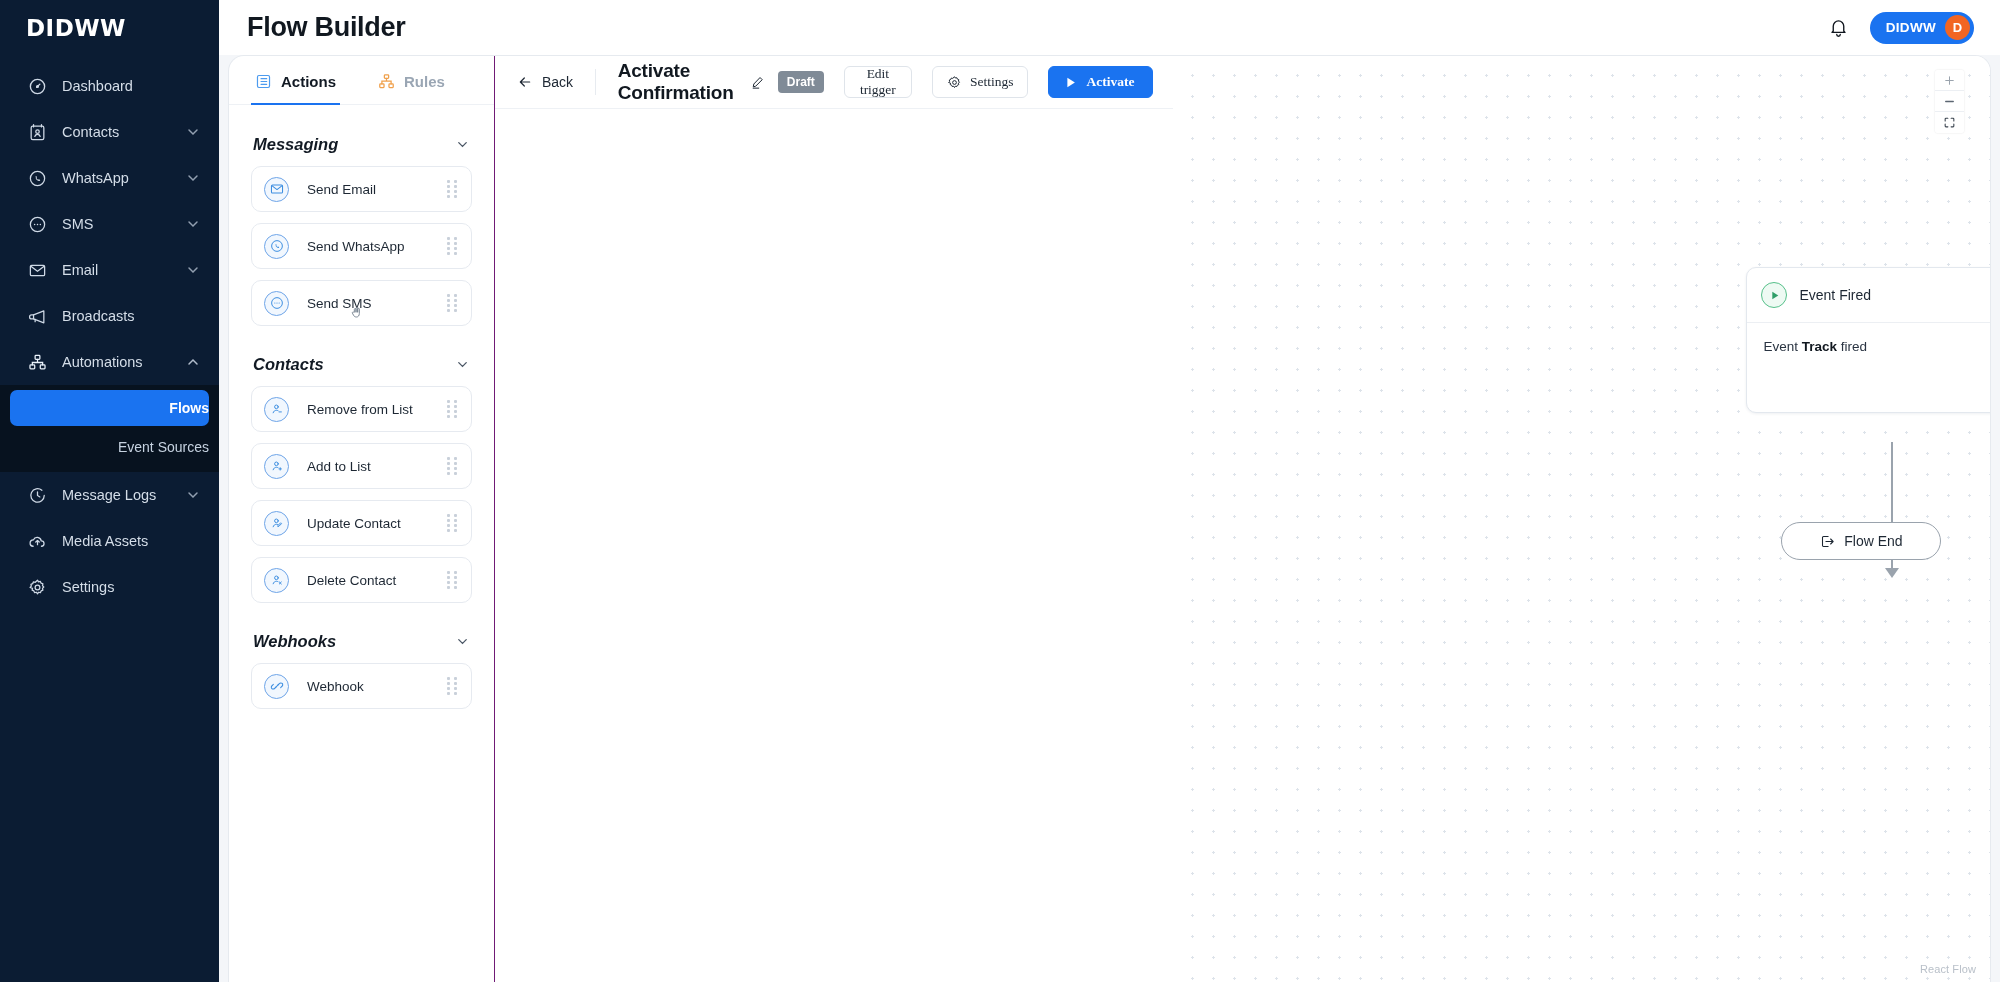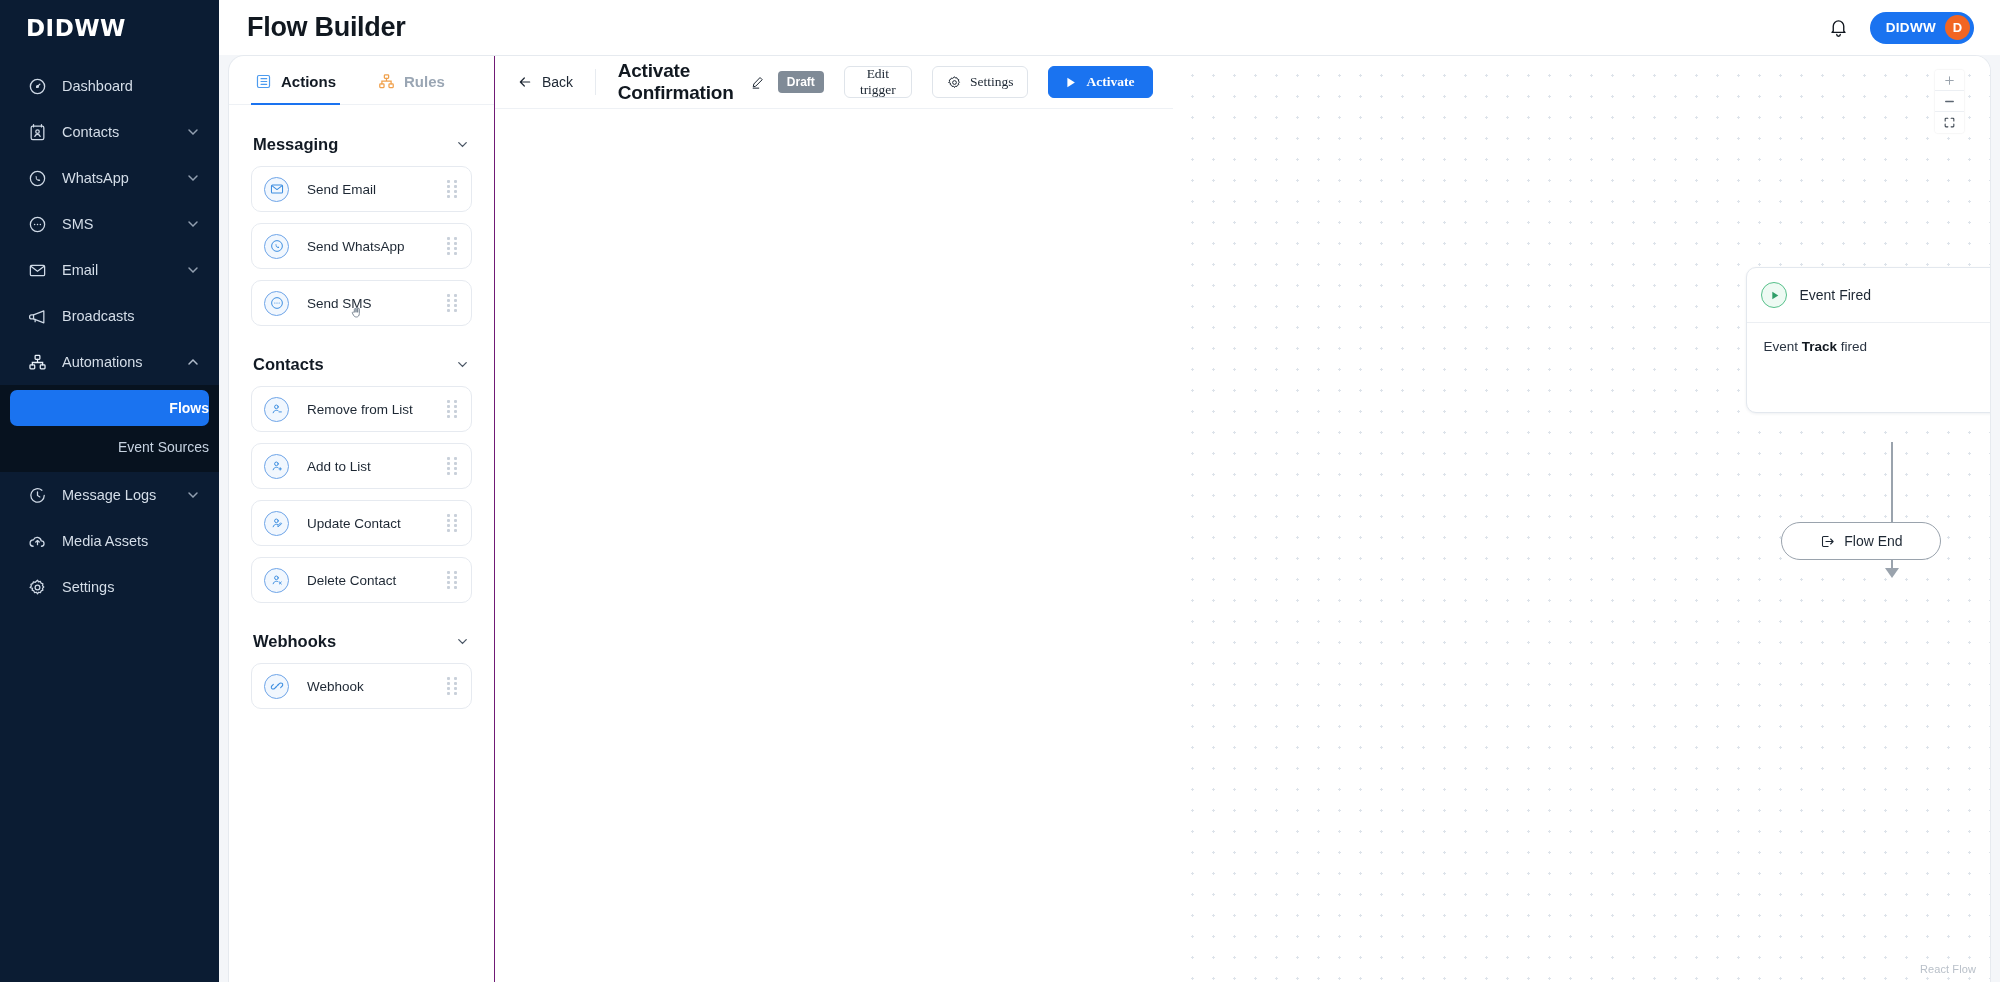--- a/index.html
+++ b/index.html
@@ -107,21 +107,21 @@
   .panel-tab.active { color: #121a24; border-bottom-color: #1a73f0; }
   .tab-ico { width: 17px; height: 17px; display: block; }
 
   .panel-body { flex: 1 1 auto; overflow-y: auto; padding: 12px 22px 30px; }
   .panel-body::-webkit-scrollbar { width: 0px; }
 
   .sec-head {
     display: flex; align-items: center; justify-content: space-between;
     padding: 18px 2px 12px; cursor: pointer;
   }
-  .sec-title { font-size: 16.5px; font-weight: 700; color: #121a24; }
+  .sec-title { font-size: 16.5px; font-weight: 700; color: #121a24; font-style: italic; }
   .sec-chev { width: 15px; height: 15px; color: #5b6878; }
   .sec-chev svg { width: 15px; height: 15px; display: block; }
 
   .act-card {
     display: flex; align-items: center; gap: 18px;
     height: 46px; border: 1px solid #e6eaf0; border-radius: 10px;
     padding: 0 12px 0 12px; margin-bottom: 11px;
     background: #fff; cursor: grab;
   }
   .act-ico {

